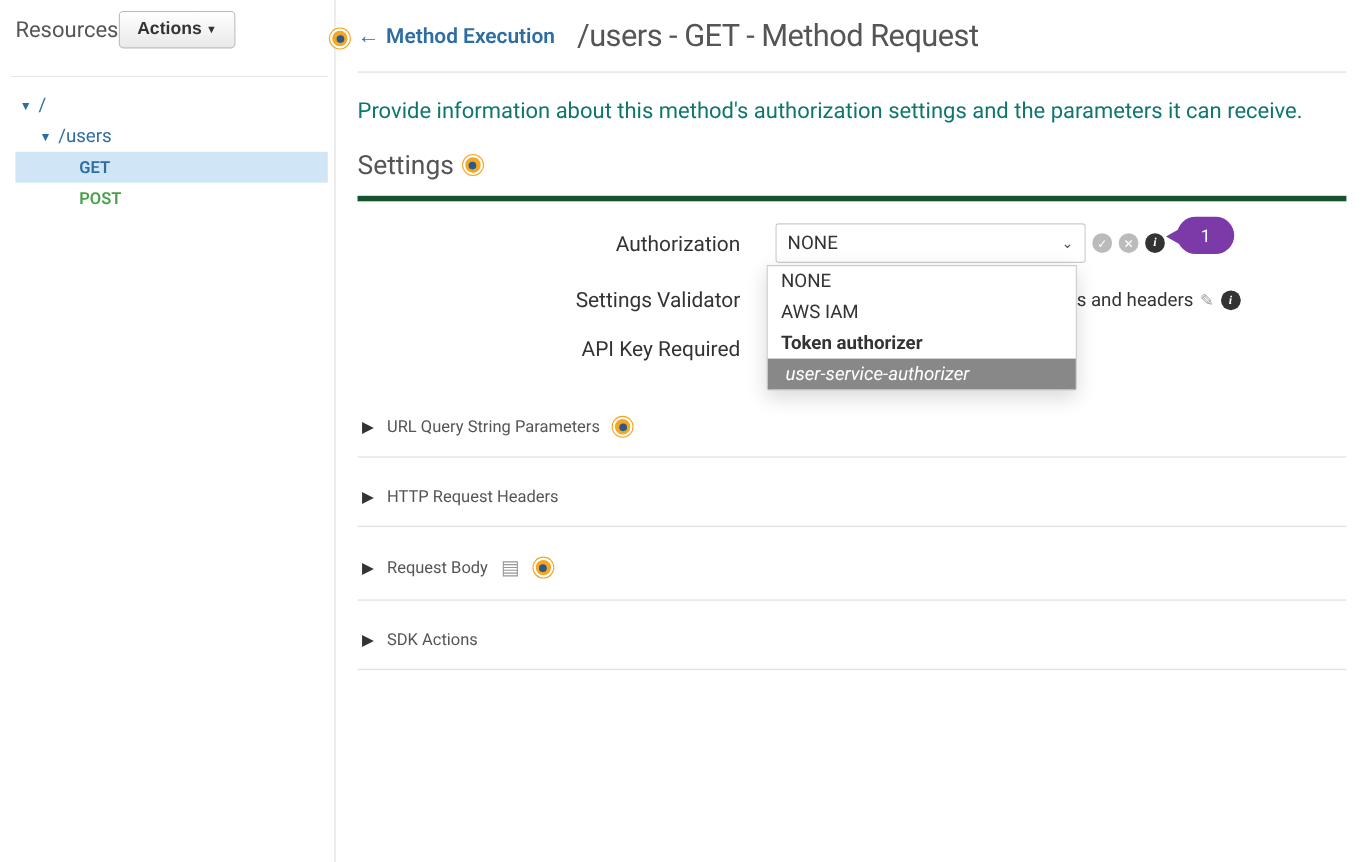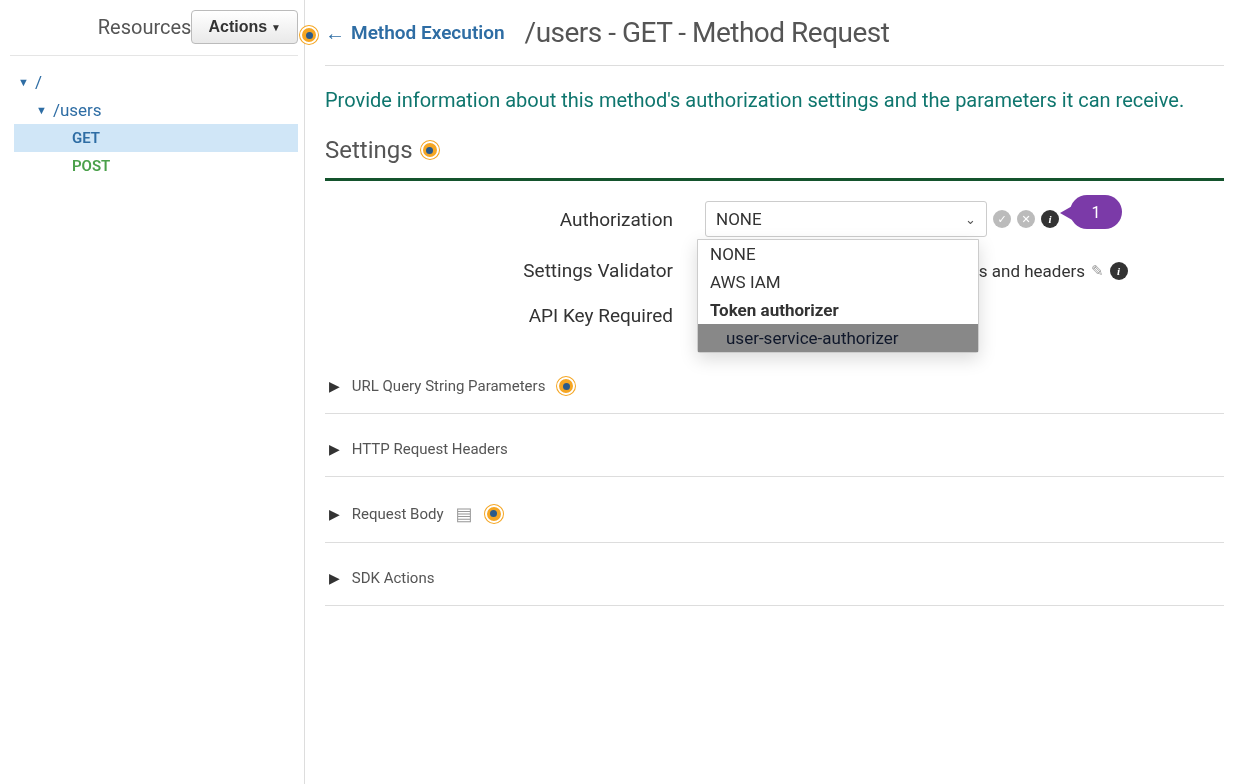--- a/index.html
+++ b/index.html
@@ -23,22 +23,22 @@
     
     .sidebar {
       width: 305px;
       padding: 10px 6px 10px 10px;
       border-right: 1px solid #ddd;
       position: relative;
     }
     .sidebar-header {
       display: flex;
       align-items: center;
-      justify-content: flex-end;
-      padding-bottom: 11px;
+      justify-content: flex-start;
+      padding-bottom: 25px;
       border-bottom: 1px solid #e5e5e5;
       margin-bottom: 12px;
     }
     .sidebar-title {
       font-size: 20px;
       font-weight: 400;
       color: #555;
       padding-left: 4px;
     }
     .actions-btn {
@@ -157,21 +157,21 @@
       margin-bottom: 24px;
     }
     .settings-title {
       font-size: 24px;
       font-weight: 400;
       color: #555;
       display: flex;
       align-items: center;
       gap: 8px;
       padding-bottom: 14px;
-      border-bottom: 3px solid #14532d;
+      border-bottom: 5px solid #14532d;
       margin-bottom: 20px;
     }
     .settings-row {
       display: flex;
       align-items: center;
       margin-bottom: 22px;
       position: relative;
     }
     .settings-label {
       width: 360px;
@@ -269,22 +269,23 @@
       padding: 4px 12px;
       font-size: 17px;
       cursor: pointer;
     }
     .dropdown-item.group-label {
       font-weight: 700;
       cursor: default;
     }
     .dropdown-item.selected {
       background: #888;
-      color: #0f172a;
-      padding-left: 28px;
+      color: #ffffff;
+      padding-left: 16px;
+      font-style: italic;
     }
     .validator-text {
       color: #333;
     }
     
     .section {
       border-bottom: 1px solid #ddd;
       padding: 18px 0;
       display: flex;
       align-items: center;

